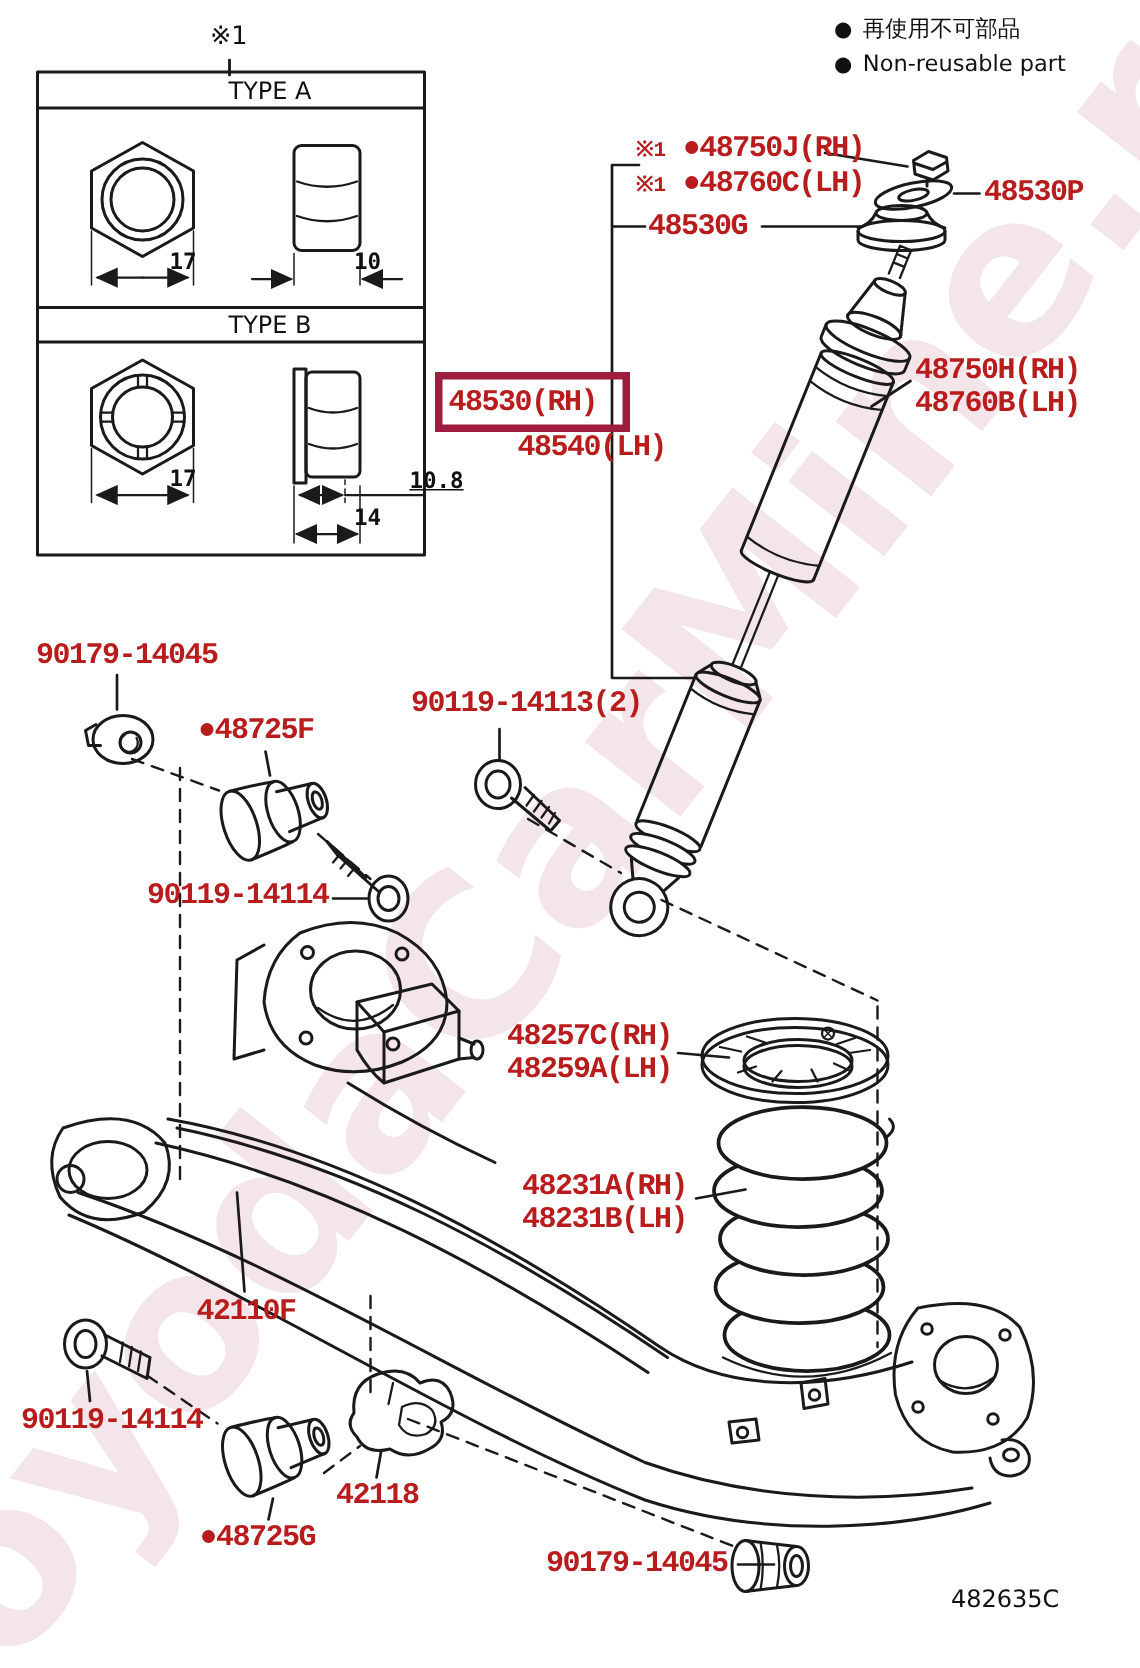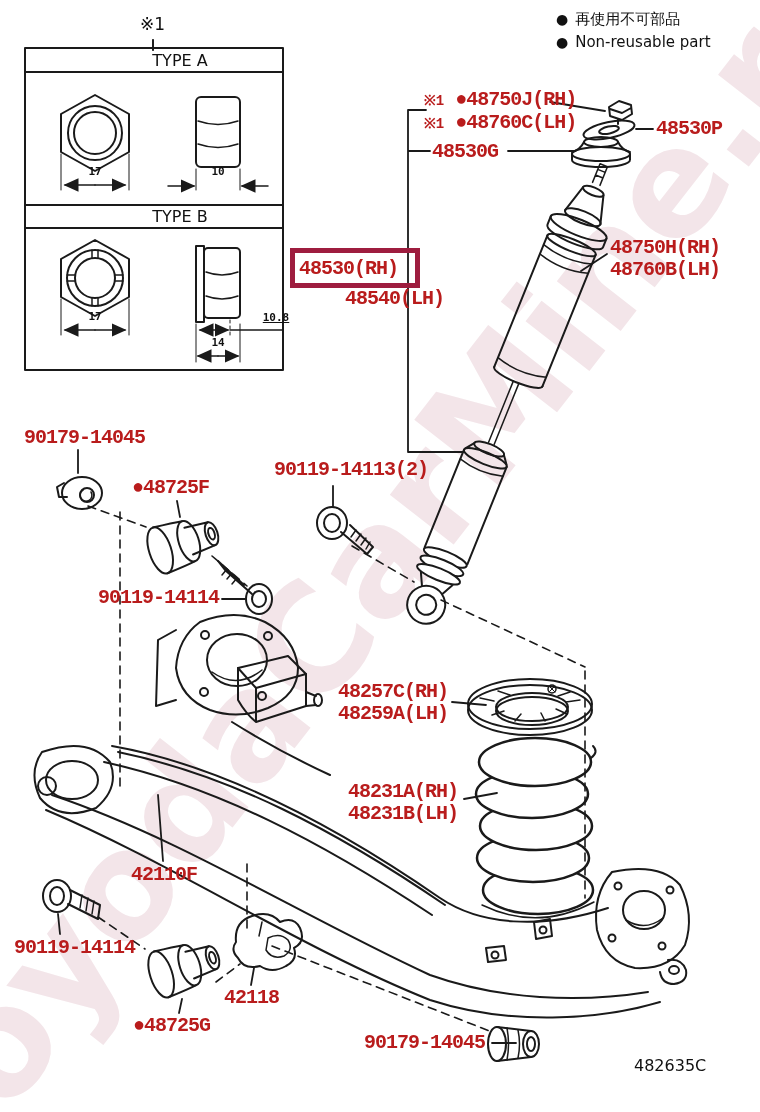--- a/index.html
+++ b/index.html
@@ -7,21 +7,21 @@
        font-family:"DejaVu Sans",sans-serif;}
   #watermark{position:absolute;left:50%;top:50%;
        transform:translate(-50%,-50%) rotate(-52deg);
        font-family:"DejaVu Sans",sans-serif;font-weight:bold;font-size:148px;
        color:#f3e5e9;white-space:nowrap;z-index:0;pointer-events:none;}
   svg.art{position:absolute;left:0;top:0;z-index:1;}
   .lbl{position:absolute;z-index:3;font-family:Liberation Mono, monospace;
        font-weight:bold;font-size:20px;color:#b91c1c;white-space:nowrap;letter-spacing:-1px;}
   .ref{font-size:14px;font-weight:bold;letter-spacing:0;}
   .dim{position:absolute;z-index:3;font-family:"DejaVu Sans Mono",monospace;
-       font-weight:bold;font-size:11px;color:#111;text-align:center;}
+       font-weight:bold;font-size:15px;color:#111;text-align:center;padding-left:27px;}
   .ttl{position:absolute;z-index:3;left:25px;width:310px;text-align:center;
        font-size:16px;color:#111;}
   .legend-row{position:absolute;z-index:3;left:556px;font-size:15px;color:#111;white-space:nowrap;}
   .legend-row .dot{font-size:14px;margin-right:7px;}
   .hl-box{position:absolute;z-index:3;left:290px;top:248px;width:116px;height:30px;
        border:5px solid #9e1d3f;display:flex;align-items:center;padding-left:4px;background:transparent;}
   .note{position:absolute;z-index:3;font-size:17px;color:#111;}
   .code{position:absolute;z-index:3;left:634px;top:1056px;font-size:16px;color:#111;}
 </style>
 </head>
@@ -259,21 +259,21 @@
     <path d="M272,946 L492,1032"></path>
   </g>
 </svg>
 
 <div class="note" style="left:140px;top:14px;">※1</div>
 <div class="ttl" style="top:51px;">TYPE A</div>
 <div class="ttl" style="top:207px;">TYPE B</div>
 <div class="dim" style="left:61px;top:165px;width:68px;">17</div>
 <div class="dim" style="left:184px;top:165px;width:68px;">10</div>
 <div class="dim" style="left:61px;top:310px;width:68px;">17</div>
-<div class="dim" style="left:248px;top:311px;width:56px;text-decoration:underline;">10.8</div>
+<div class="dim" style="left:236px;top:311px;width:56px;text-decoration:underline;">10.8</div>
 <div class="dim" style="left:184px;top:336px;width:68px;">14</div>
 
 <div class="legend-row" style="top:10px;"><span class="dot">●</span><span>再使用不可部品</span></div>
 <div class="legend-row" style="top:33px;"><span class="dot">●</span><span>Non-reusable part</span></div>
 
 <div class="lbl" style="left:424px;top:88px;"><span class="ref">※1</span> <span>●48750J(RH)</span></div>
 <div class="lbl" style="left:424px;top:111px;"><span class="ref">※1</span> <span>●48760C(LH)</span></div>
 <div class="lbl" style="left:656px;top:117px;">48530P</div>
 <div class="lbl" style="left:432px;top:140px;">48530G</div>
 <div class="lbl" style="left:610px;top:236px;">48750H(RH)</div>

